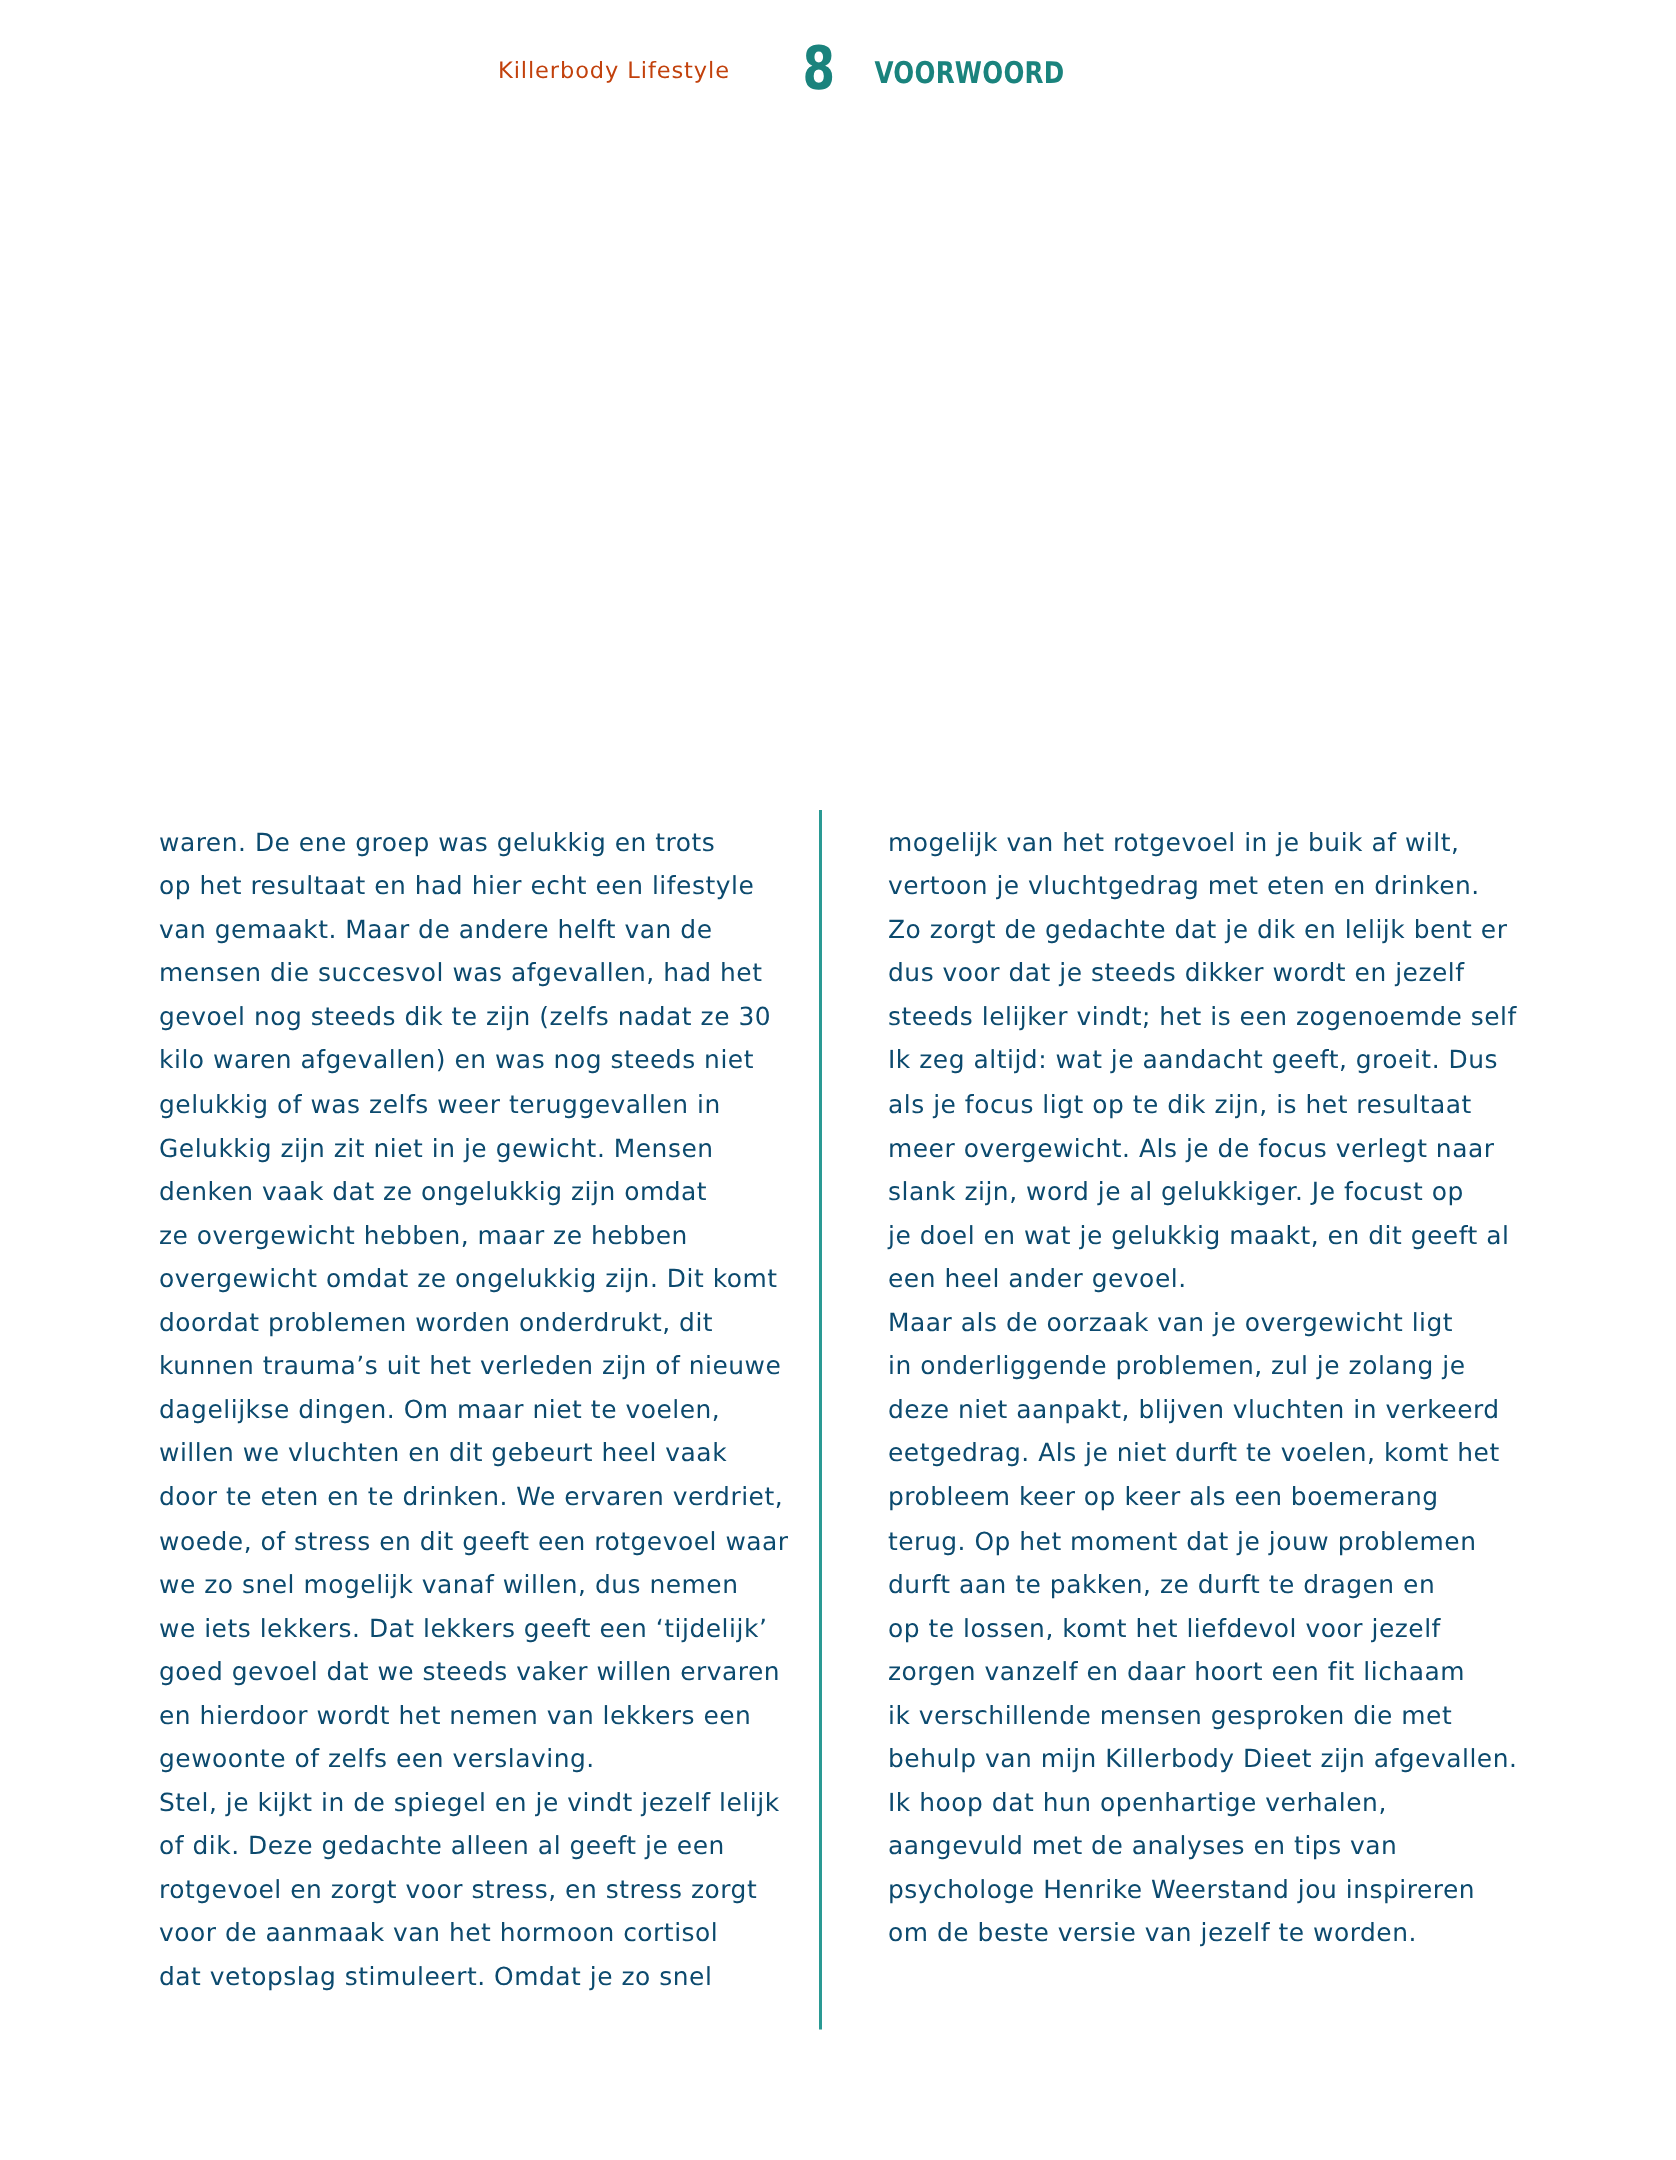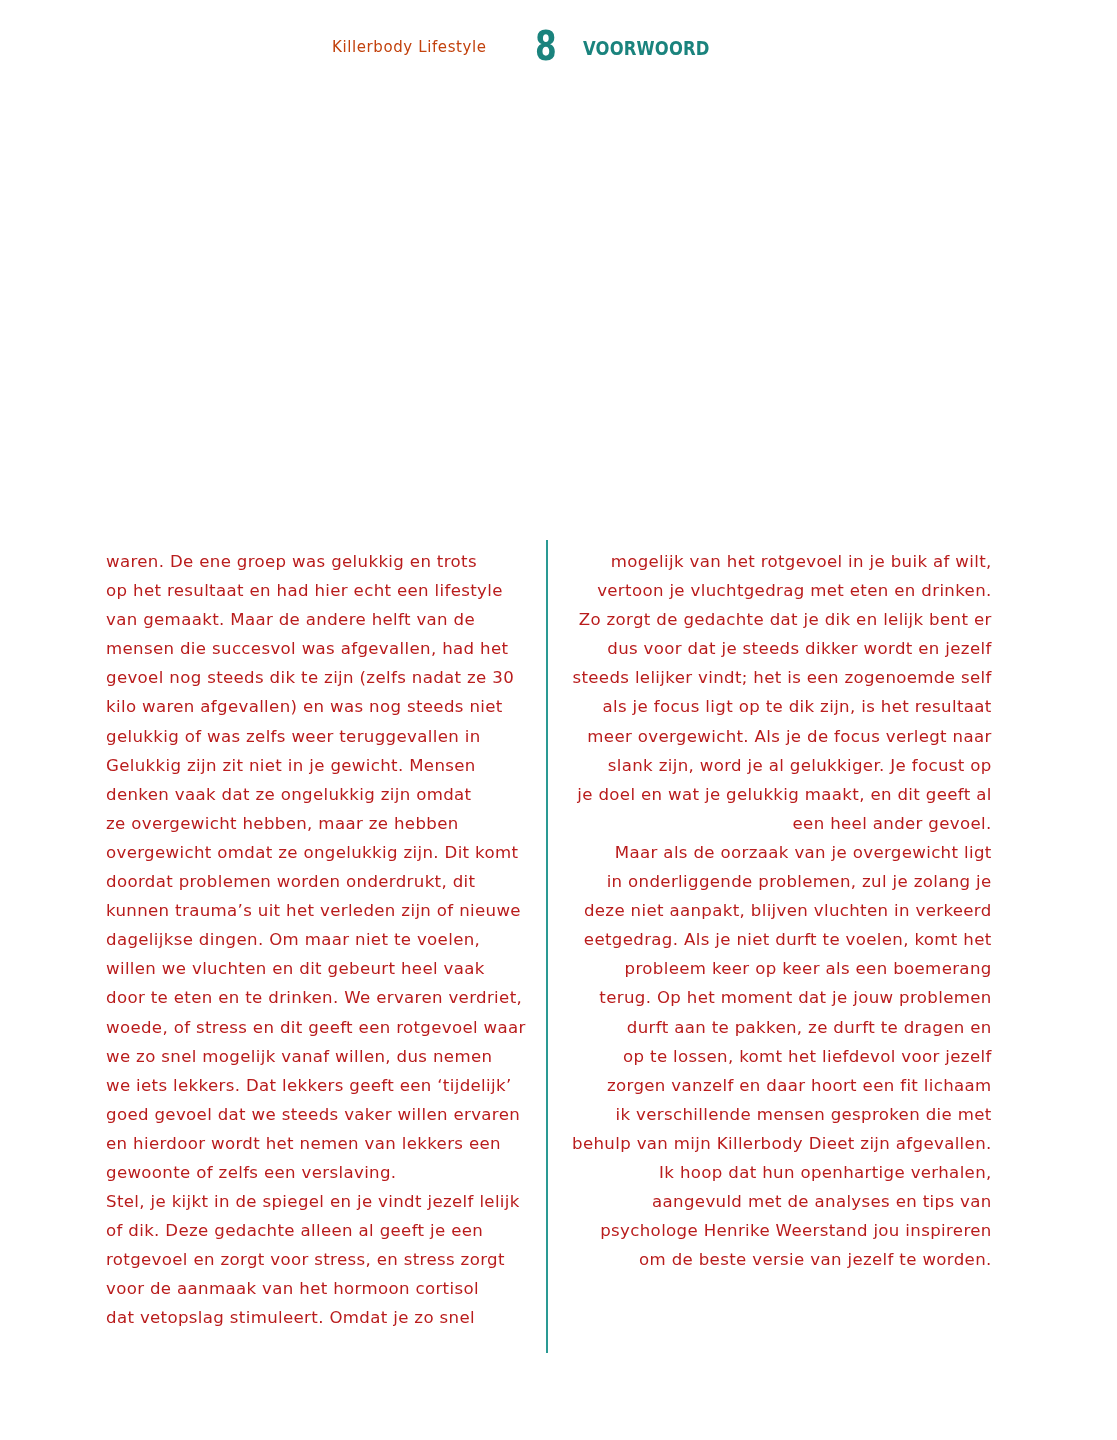--- a/index.html
+++ b/index.html
@@ -16,24 +16,24 @@
     color: #1a837d; transform: scaleX(0.78); transform-origin: left top; line-height: 44px;
   }
   .section-title {
     position: absolute; left: 583px; top: 12px;
     font-family: "DejaVu Sans", sans-serif; font-weight: bold; font-size: 20px;
     color: #1a837d; transform: scaleX(0.82); transform-origin: left top; letter-spacing: 0.2px;
   }
   .col {
     position: absolute; top: 547px;
     font-family: "DejaVu Sans", sans-serif; font-size: 16.6px; line-height: 29.1px;
-    color: #b91c1c; letter-spacing: 0.35px; white-space: nowrap;
+    color: #0c4a6e; letter-spacing: 0.35px; white-space: nowrap;
   }
   .col-left { left: 106px; }
-  .col-right { left: 572px; text-align: right; }
+  .col-right { left: 592px; }
   .line { display: block; height: 29.1px; }
   .divider {
     position: absolute; left: 546px; top: 540px; width: 2px; height: 813px;
     background: #2a9a94;
   }
 </style>
 </head>
 <body>
 
 <div class="header">
@@ -71,20 +71,21 @@
     <span class="line">voor de aanmaak van het hormoon cortisol</span>
     <span class="line">dat vetopslag stimuleert. Omdat je zo snel</span>
   </div>
 <div class="divider"></div>
 <div class="col col-right" id="col-right">
     <span class="line">mogelijk van het rotgevoel in je buik af wilt,</span>
     <span class="line">vertoon je vluchtgedrag met eten en drinken.</span>
     <span class="line">Zo zorgt de gedachte dat je dik en lelijk bent er</span>
     <span class="line">dus voor dat je steeds dikker wordt en jezelf</span>
     <span class="line">steeds lelijker vindt; het is een zogenoemde self</span>
+    <span class="line">Ik zeg altijd: wat je aandacht geeft, groeit. Dus</span>
     <span class="line">als je focus ligt op te dik zijn, is het resultaat</span>
     <span class="line">meer overgewicht. Als je de focus verlegt naar</span>
     <span class="line">slank zijn, word je al gelukkiger. Je focust op</span>
     <span class="line">je doel en wat je gelukkig maakt, en dit geeft al</span>
     <span class="line">een heel ander gevoel.</span>
     <span class="line">Maar als de oorzaak van je overgewicht ligt</span>
     <span class="line">in onderliggende problemen, zul je zolang je</span>
     <span class="line">deze niet aanpakt, blijven vluchten in verkeerd</span>
     <span class="line">eetgedrag. Als je niet durft te voelen, komt het</span>
     <span class="line">probleem keer op keer als een boemerang</span>

